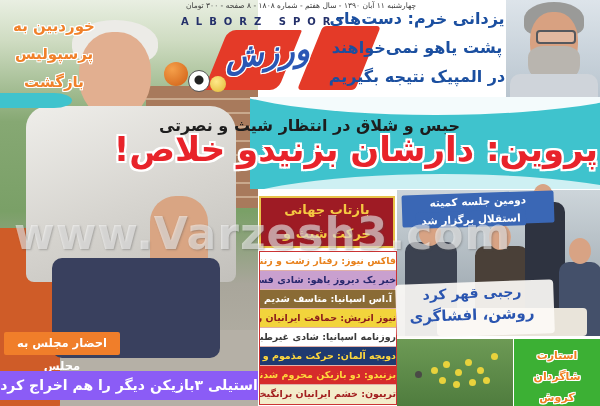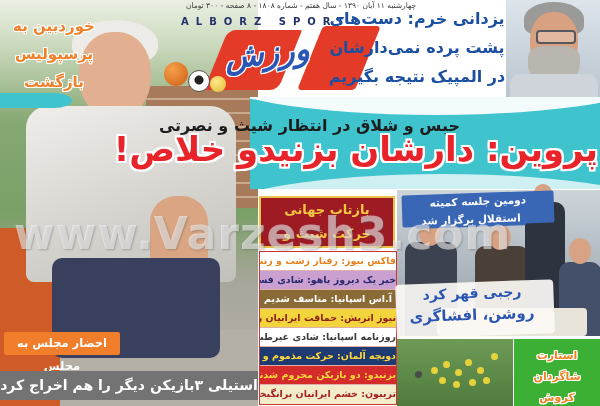--- a/index.html
+++ b/index.html
@@ -99,21 +99,21 @@
   .team-photo{left:397px;top:339px;width:116px;height:67px;z-index:2;
       background:linear-gradient(180deg,#6d9a55 0%,#4f7c3e 100%);}
   .players{position:absolute;left:34px;top:28px;width:7px;height:7px;border-radius:50%;background:#e8d23c;
       box-shadow:12px -6px 0 #e8d23c,24px 2px 0 #e8d23c,34px -8px 0 #e8d23c,46px 0 0 #e8d23c,
       8px 10px 0 #e8d23c,22px 14px 0 #e8d23c,38px 12px 0 #e8d23c,52px 10px 0 #e8d23c,-16px 4px 0 #4a4a46,60px -14px 0 #e8d23c;}
   .green-box{left:514px;top:339px;width:86px;height:67px;z-index:2;background:#3cb034;
       color:#f08020;font-weight:bold;font-size:11px;line-height:21px;text-align:center;padding-top:6px;box-sizing:border-box;}
   
   .tag-orange{left:4px;top:332px;width:116px;height:23px;z-index:6;background:#f07e2a;
       color:#fff;font-weight:bold;font-size:11.5px;line-height:23px;text-align:center;border-radius:2px;}
-  .banner-red{left:0;top:371px;width:258px;height:29px;z-index:6;background:#737373;
+  .banner-red{left:0;top:371px;width:258px;height:29px;z-index:6;background:#8b5cf6;
       color:#fff;font-weight:bold;font-size:14px;line-height:29px;text-align:center;white-space:nowrap;}
   
   .watermark{left:14px;top:208px;width:586px;z-index:9;color:rgba(252,252,252,.55);
       font-size:44px;font-weight:bold;letter-spacing:1px;text-shadow:1px 1px 2px rgba(80,80,80,.35);
       pointer-events:none;white-space:nowrap;}
 </style>
 </head>
 <body>
 
 <div class="page">
@@ -141,21 +141,21 @@
     <div class="abs swoosh-a"></div>
     <div class="abs swoosh-b"></div>
     <div class="abs logo-script ow1">ورزش</div>
     <div class="abs ball basketball"></div>
     <div class="abs ball soccer"></div>
     <div class="abs ball volleyball"></div>
   </div>
 
   <div class="abs tr-head rtl">
     <div>یزدانی خرم: دست‌های</div>
-    <div>پشت پرده نمی‌دارشان</div>
+    <div>پشت یاهو نمی‌خواهند</div>
     <div>در المپیک نتیجه بگیریم</div>
   </div>
 
   <div class="abs tr-photo">
     <div class="abs tr-hair"></div>
     <div class="abs tr-face"></div>
     <div class="abs tr-glasses"></div>
     <div class="abs tr-beard"></div>
     <div class="abs tr-body"></div>
   </div>

